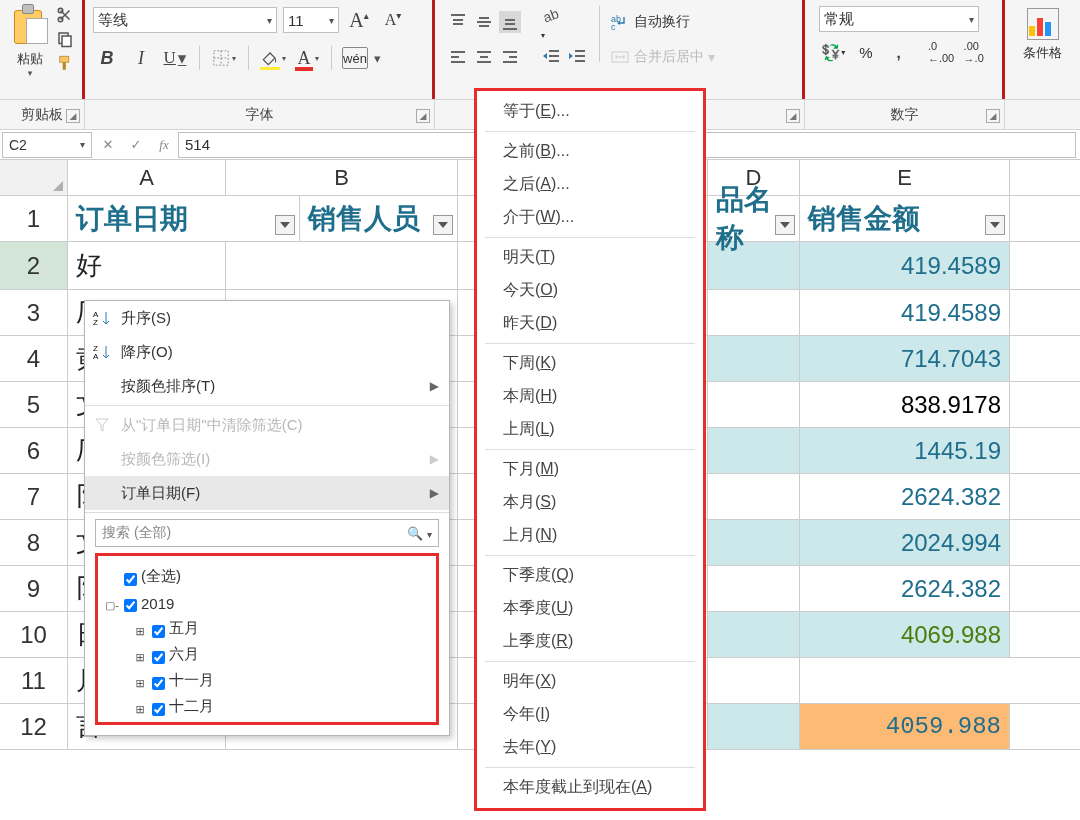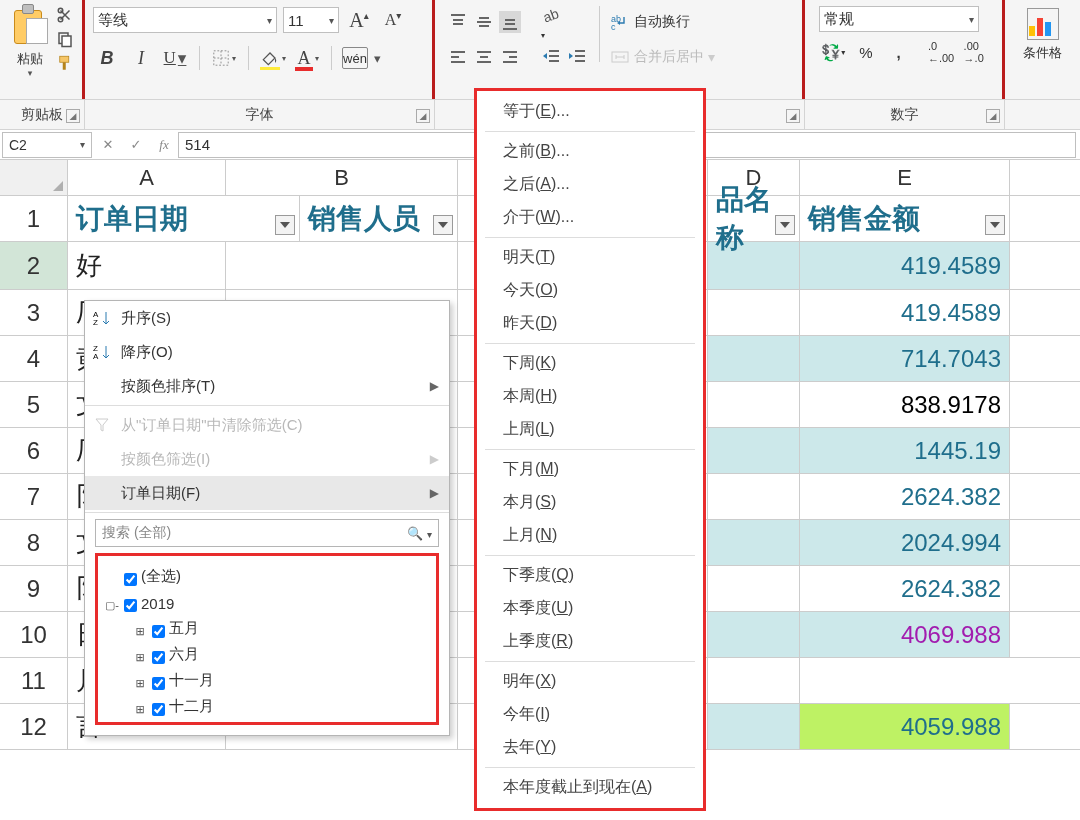--- a/index.html
+++ b/index.html
@@ -691,36 +691,36 @@
         <div class="cell cC"></div>
         <div class="cell cD"></div>
         <div class="cell cE" style="color: rgb(31, 110, 140);">2624.382</div>
       </div>
       <div class="row">
         <div class="rh">10</div>
         <div class="cell cA">日</div>
         <div class="cell cB"></div>
         <div class="cell cC"></div>
         <div class="cell cD " style="background: rgb(204, 232, 234);"></div>
-        <div class="cell cE " style="background: rgb(204, 232, 234); color: #a21caf;">4069.988</div>
+        <div class="cell cE " style="background: rgb(204, 232, 234); color: #4d7c0f;">4069.988</div>
       </div>
       <div class="row">
         <div class="rh">11</div>
         <div class="cell cA">月</div>
         <div class="cell cB"></div>
         <div class="cell cC"></div>
         <div class="cell cD"></div>
       </div>
       <div class="row">
         <div class="rh">12</div>
         <div class="cell cA">言</div>
         <div class="cell cB"></div>
         <div class="cell cC"></div>
         <div class="cell cD " style="background: rgb(204, 232, 234);"></div>
-        <div class="cell cE " style="background: #bef264; color: rgb(31, 110, 140);">4059.988</div>
+        <div class="cell cE " style="background: #fdba74; color: rgb(31, 110, 140); font-family: Liberation Mono, monospace;">4059.988</div>
       </div>
     </div>
 </div>
 
 <div class="filter-menu">
   <div class="fm-item">
     <span class="ic">
       <svg width="18" height="18">
           <text x="0" y="8" font-size="8">A</text>
           <text x="0" y="16" font-size="8">Z</text>

